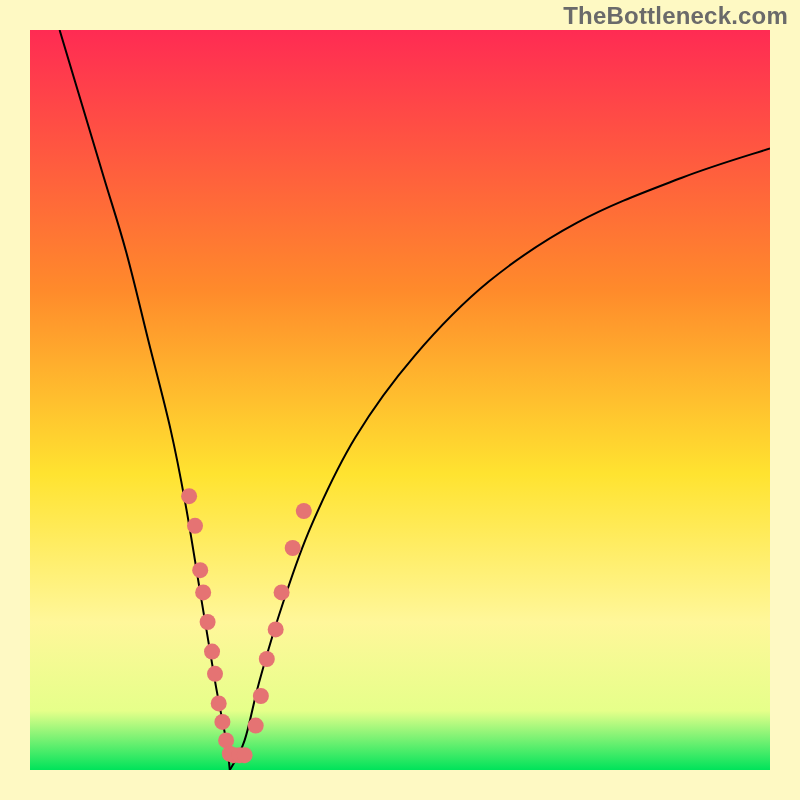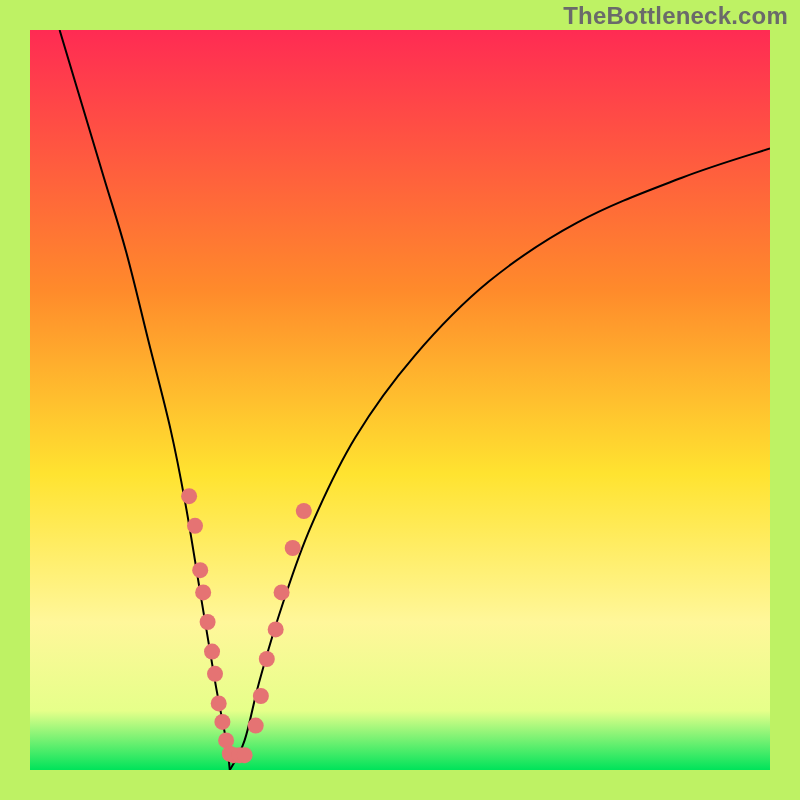--- a/index.html
+++ b/index.html
@@ -7,21 +7,21 @@
     padding: 0;
     width: 800px;
     height: 800px;
     background: #000;
     overflow: hidden;
   }
   .outer {
     position: relative;
     width: 800px;
     height: 800px;
-    background: #bef264;
+    background: #fef9c3;
   }
   .watermark {
     position: absolute;
     top: 2px;
     right: 12px;
     font-family: Arial, Helvetica, sans-serif;
     font-size: 24px;
     font-weight: 600;
     color: #6a6a6a;
     letter-spacing: 0.2px;

